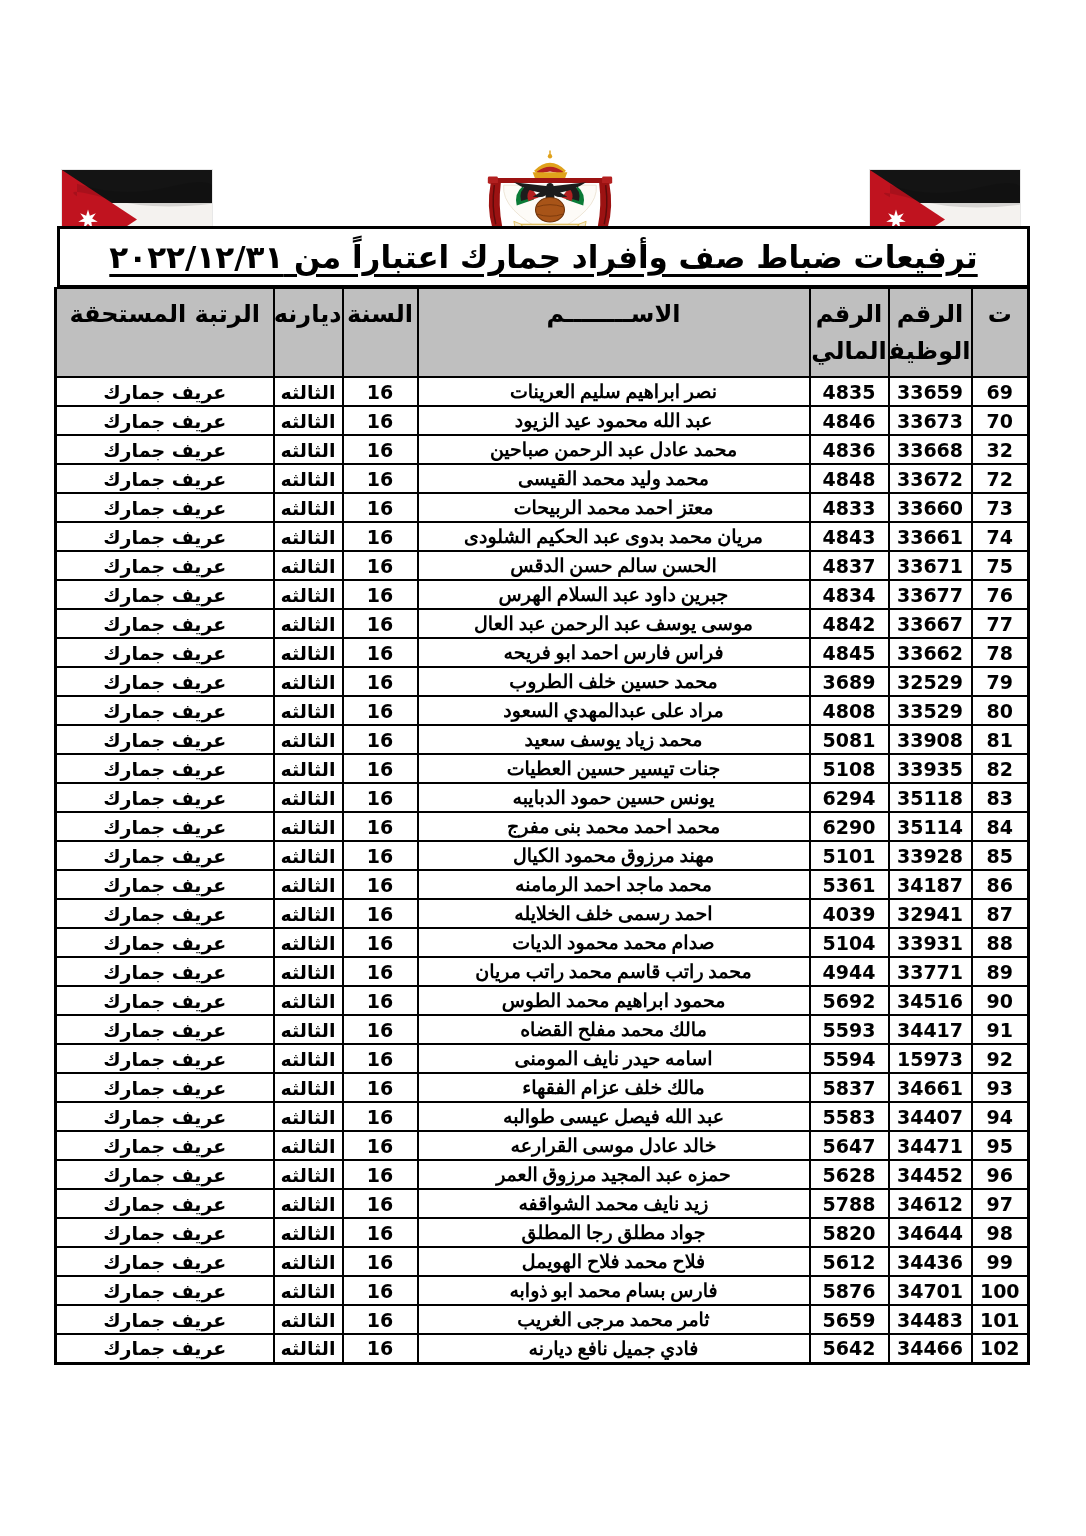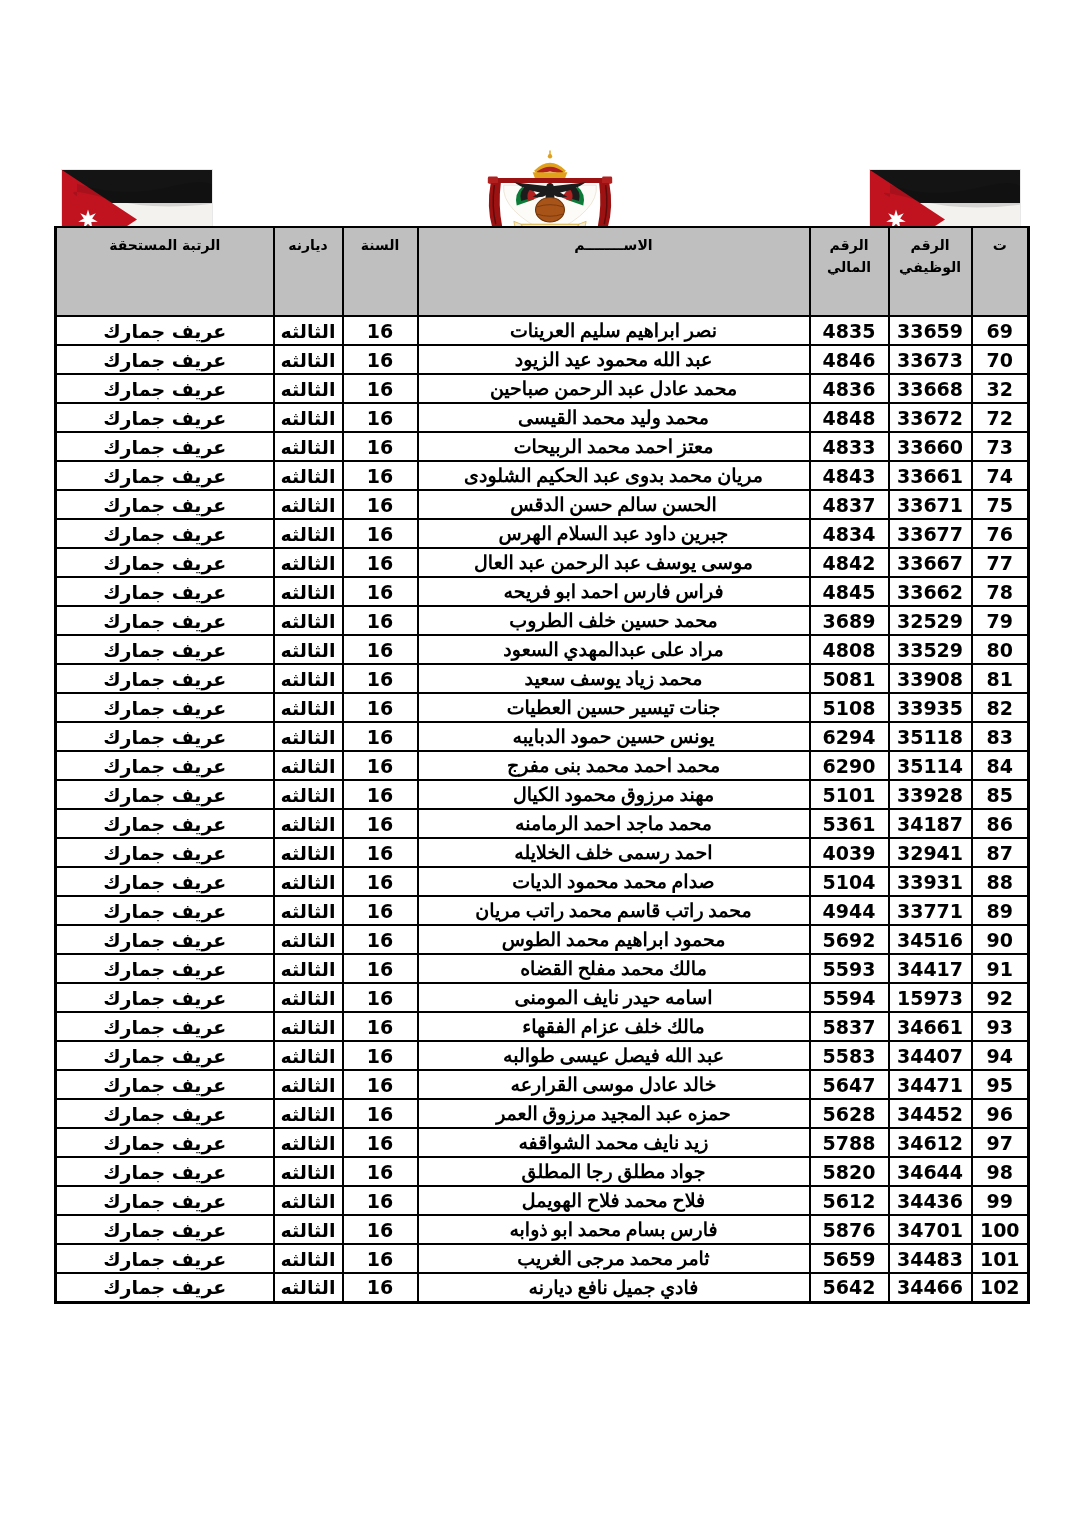--- a/index.html
+++ b/index.html
@@ -77,21 +77,21 @@
     font-weight:bold;
     color:#000;
     overflow:hidden;
     white-space:nowrap;
   }
   table.roster th {
     background:#bfbfbf;
     height:89px;
     vertical-align:top;
     padding-top:7px;
-    font-size:14px;
+    font-size:24px;
     white-space:normal;
     line-height:1.55;
   }
   table.roster td {
     height:29px;
     font-size:19px;
     background:#fff;
     padding:0 3px;
   }
   td.cell-name { font-size:19px;font-family:Liberation Serif, serif; }
@@ -174,20 +174,23 @@
         <circle cx="110" cy="121" r="6" fill="#d9b13b" stroke="#9c1212" stroke-width="1.5"></circle>
         <circle cx="110" cy="121" r="2.5" fill="#9c1212"></circle>
       </svg>
     </div>
 
     <div class="calligraphy">الجَمَارك الأردنيّة</div>
   </div>
 
   <div class="doc">
 
+    <div class="title-box">
+      <span class="title">ترفيعات ضباط صف وأفراد جمارك اعتباراً من ٢٠٢٢/١٢/٣١</span>
+    </div>
 
     <table class="roster">
       <colgroup>
         <col style="width:57px">
         <col style="width:83px">
         <col style="width:79px">
         <col style="width:392px">
         <col style="width:75px">
         <col style="width:69px">
         <col style="width:218px">

